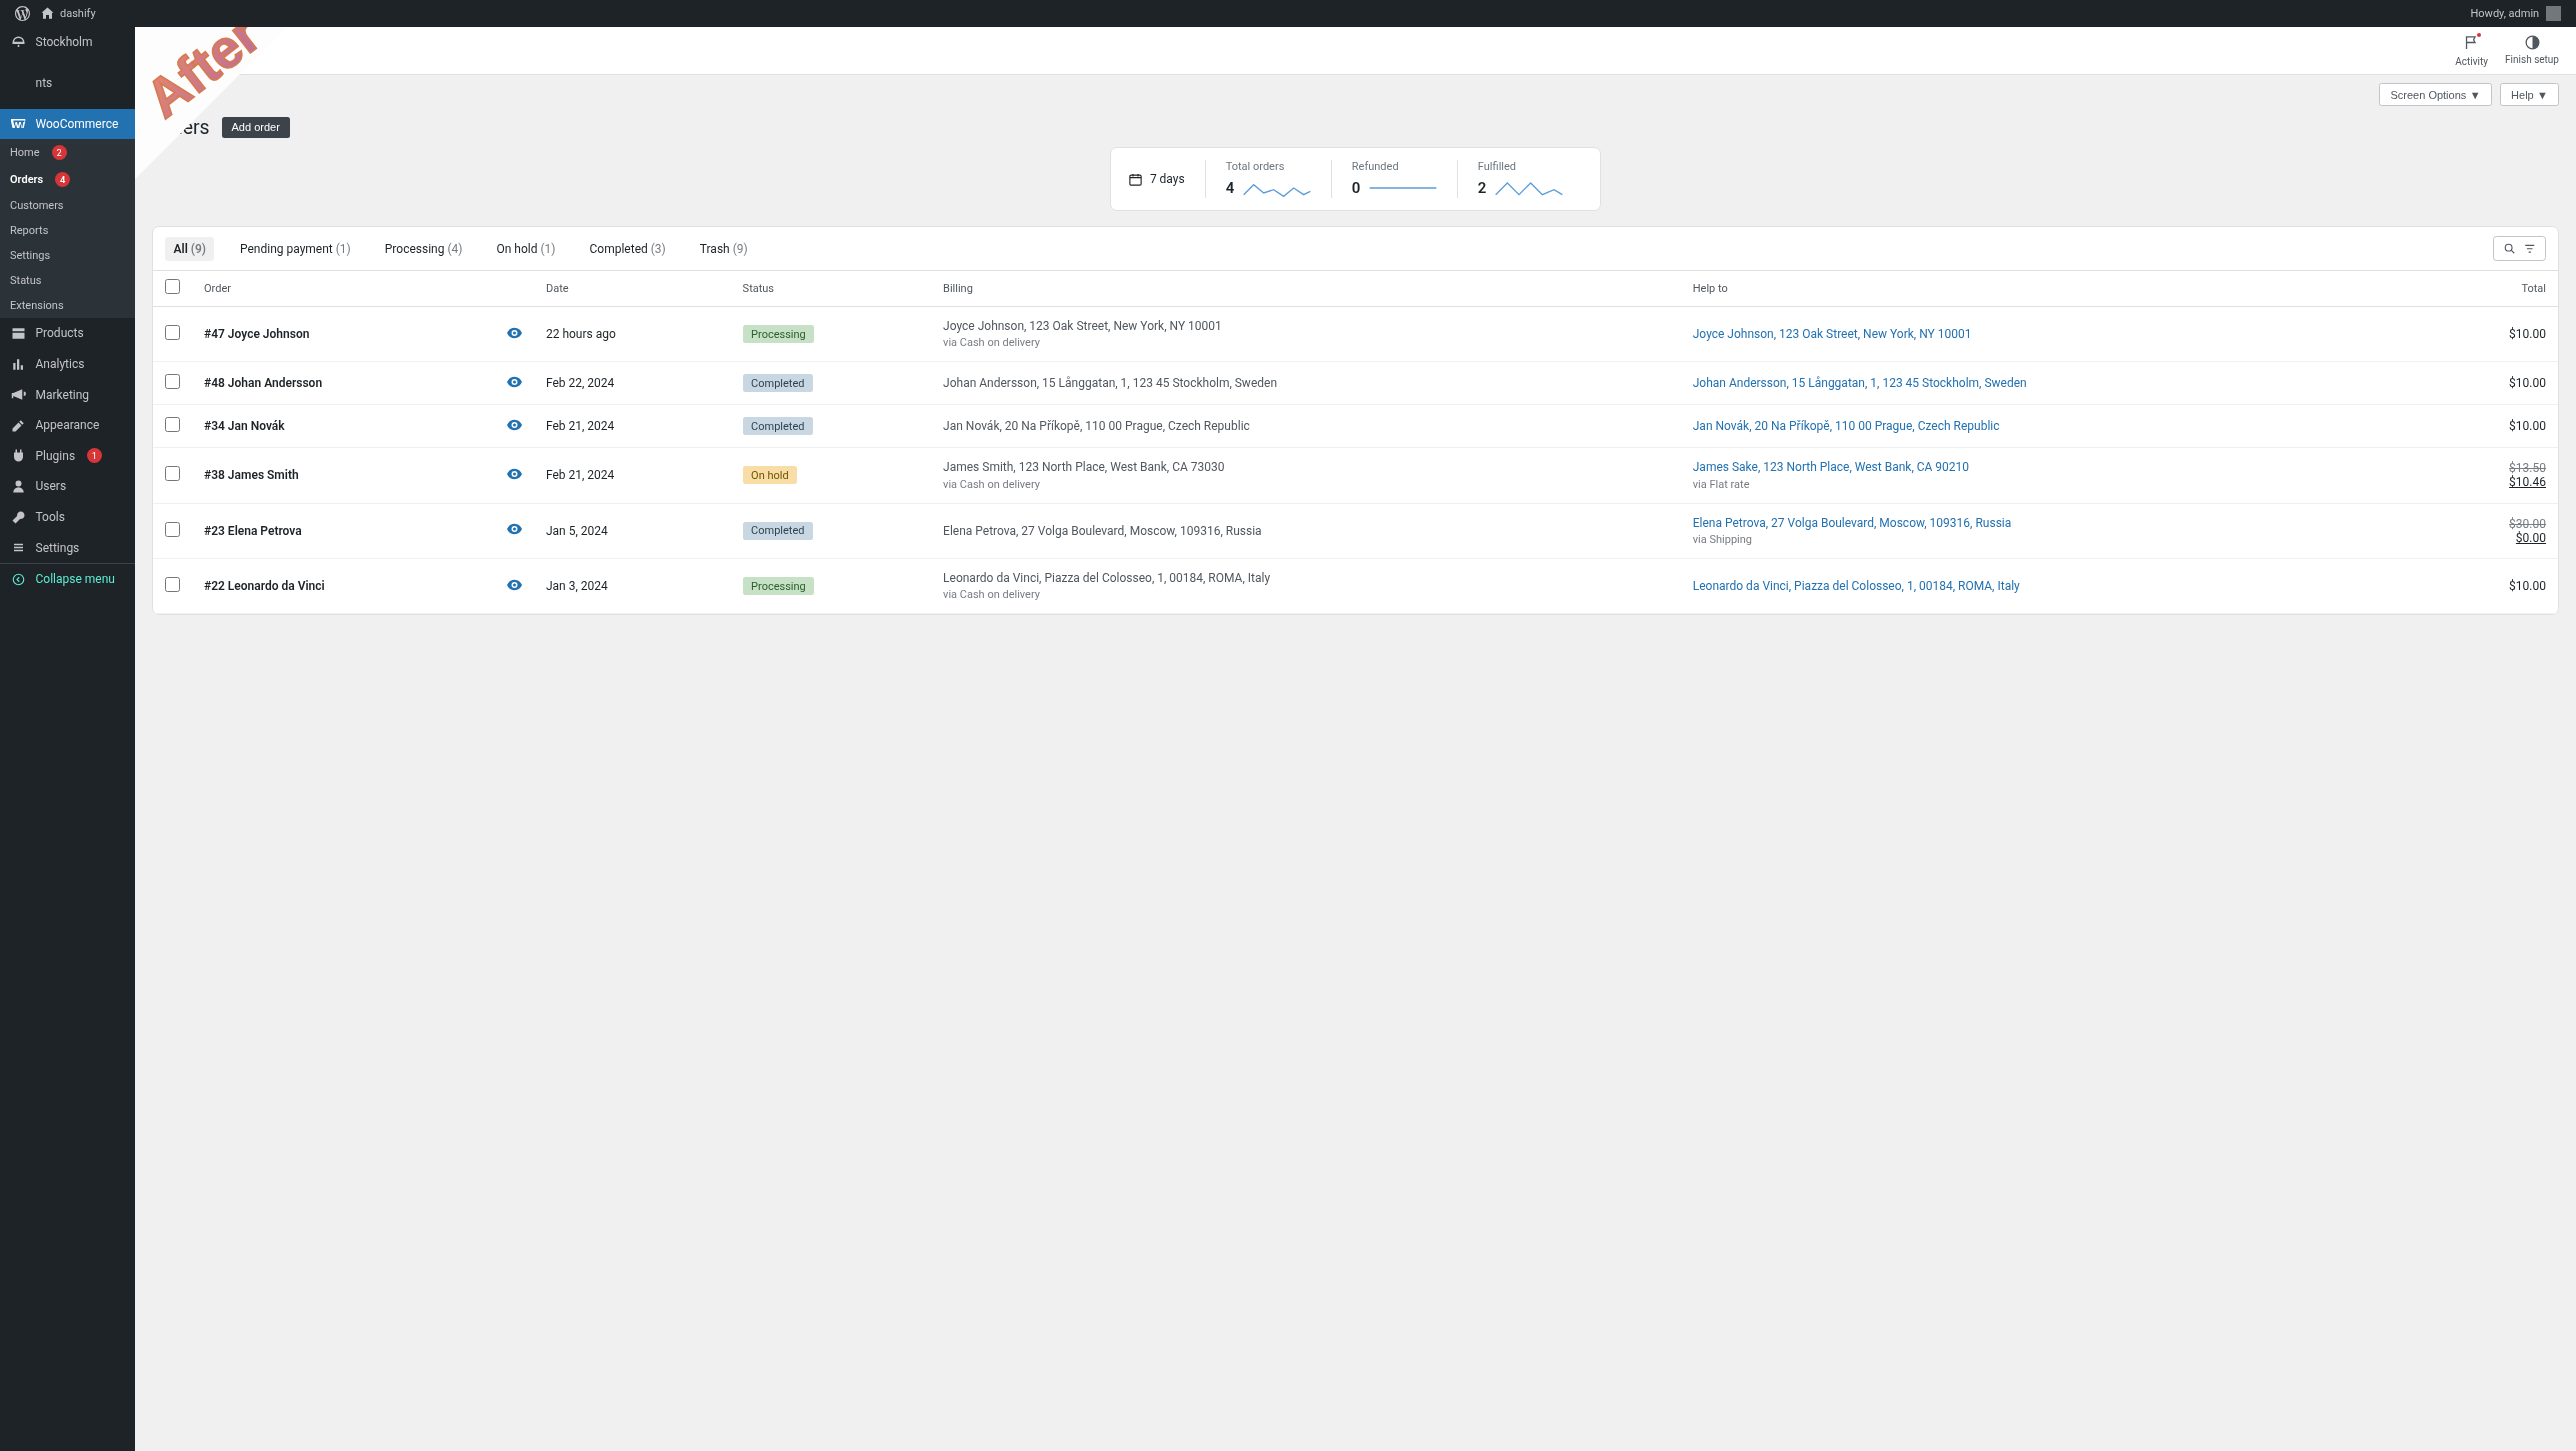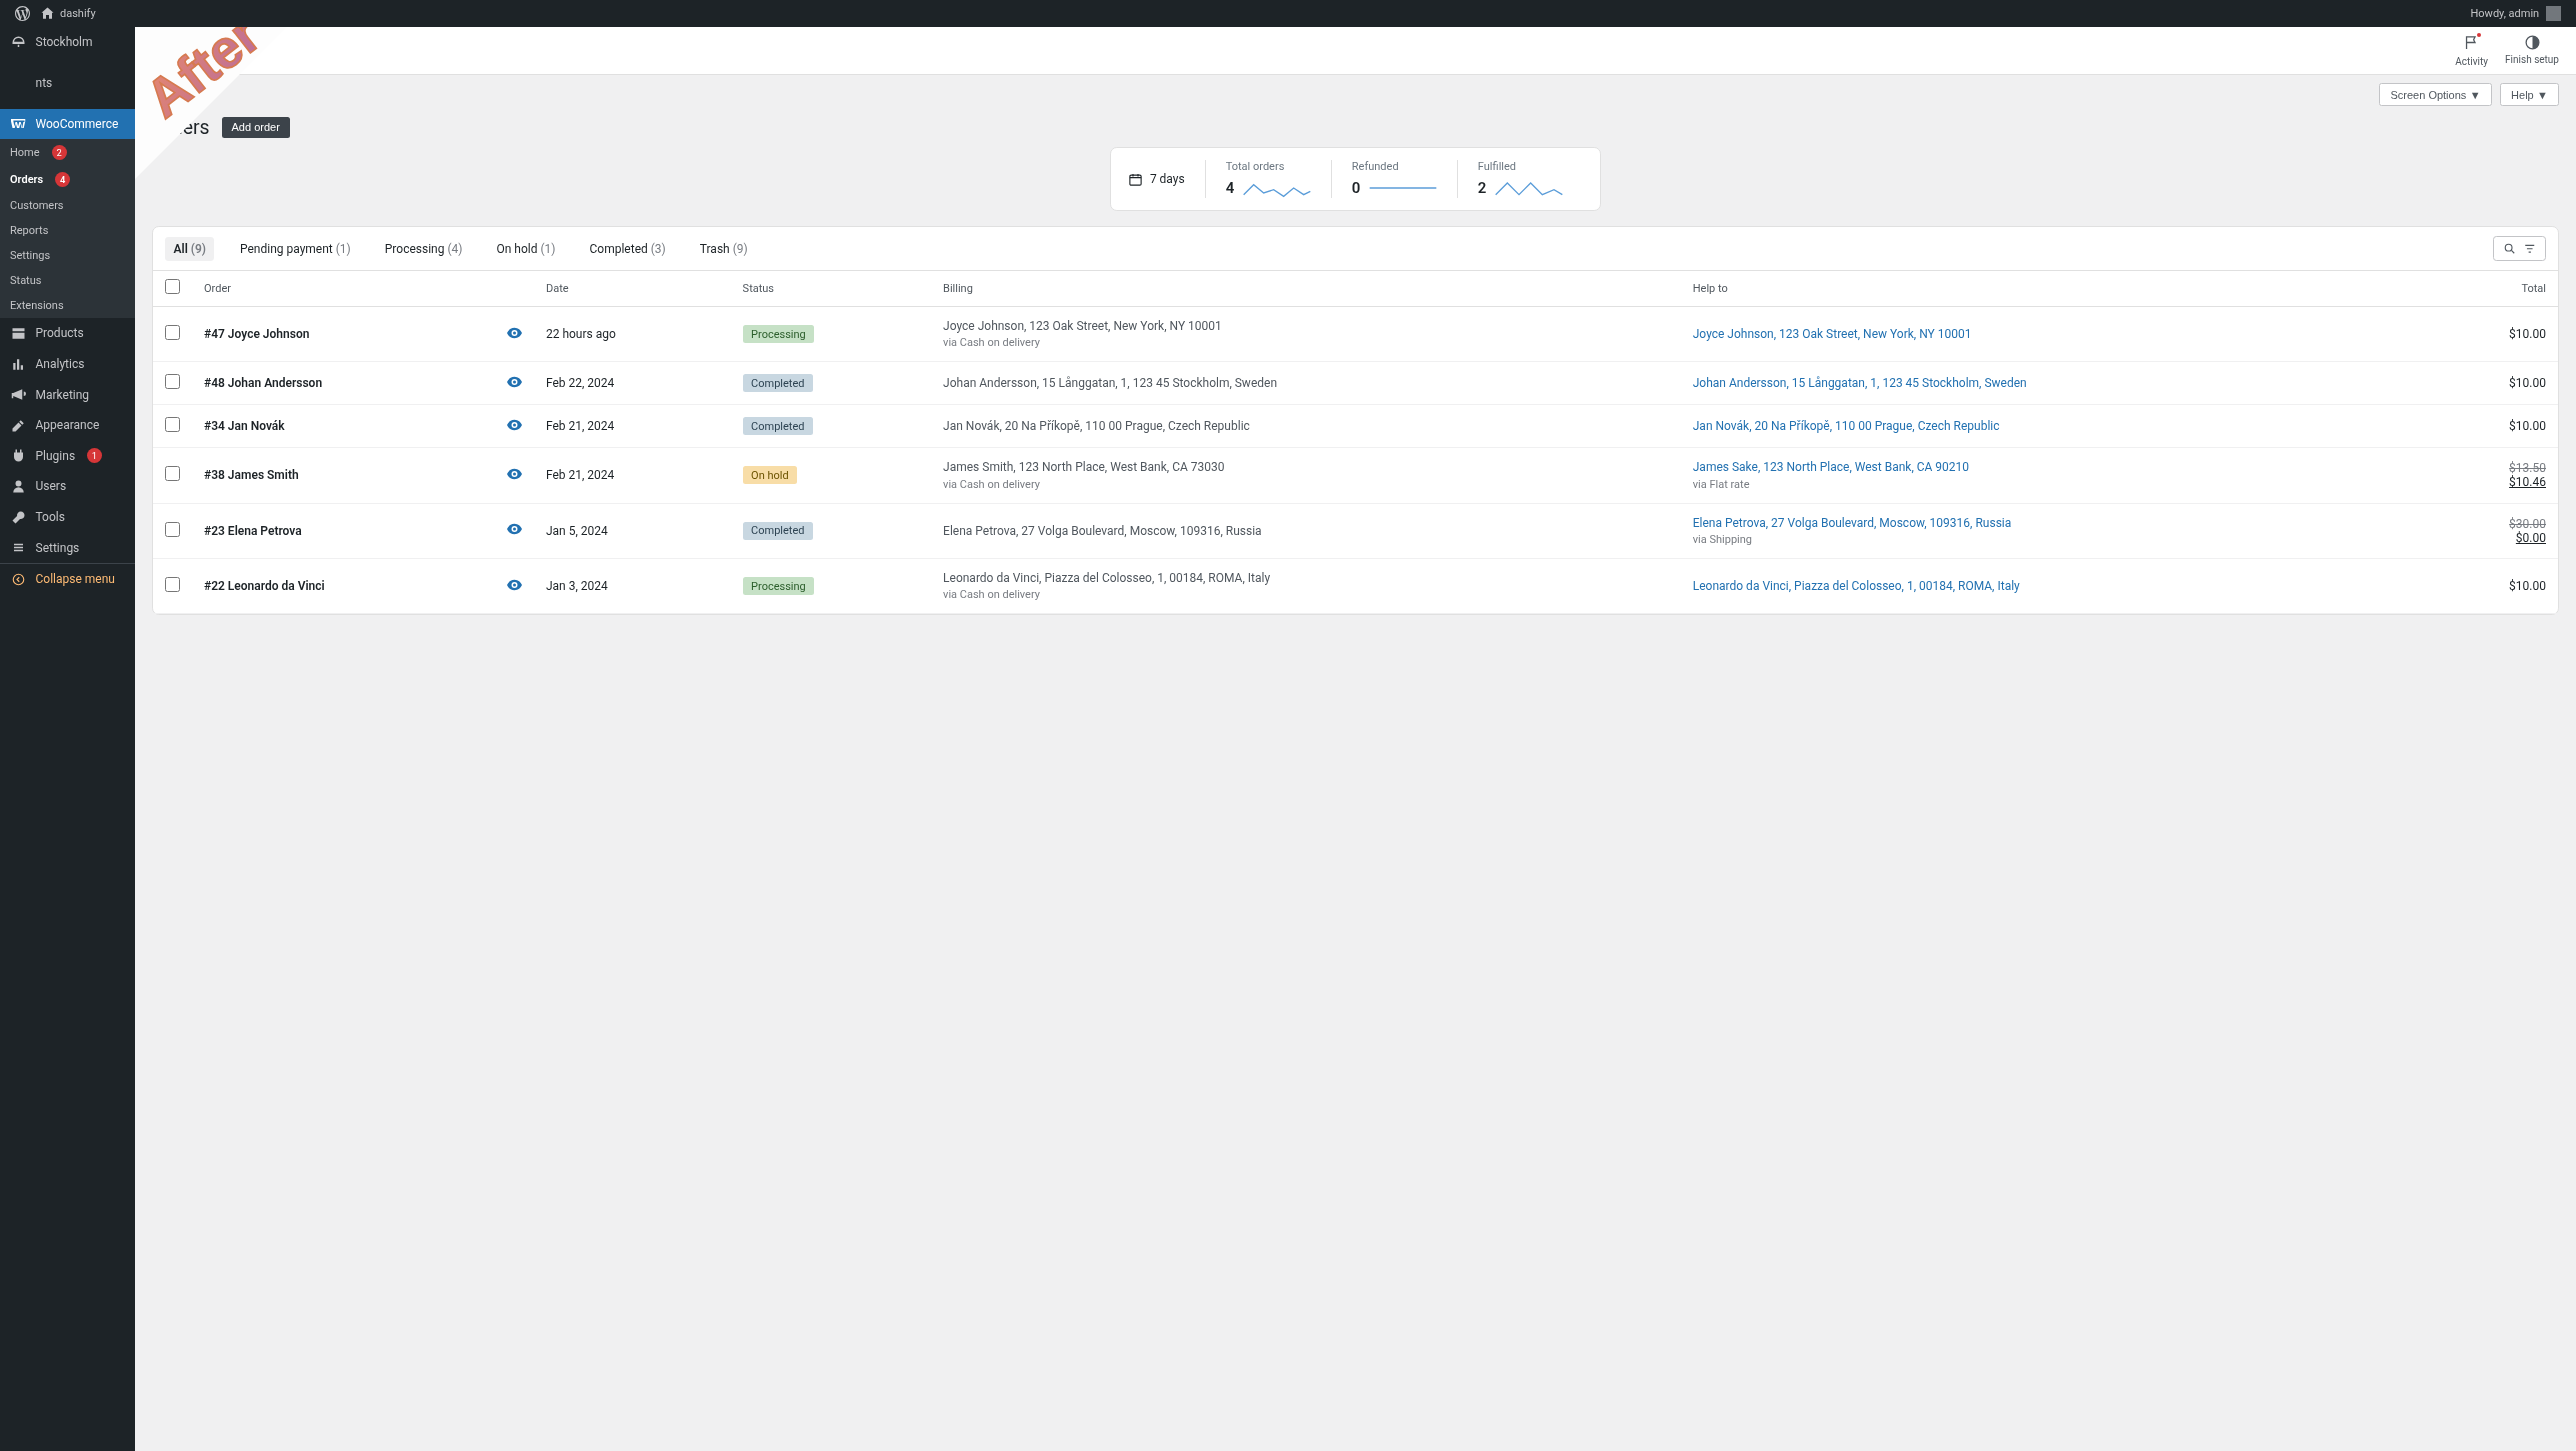--- a/index.html
+++ b/index.html
@@ -14,21 +14,21 @@
 .sidebar { width: 135px; background: #1d2327; color: #c3c4c7; flex-shrink: 0; overflow-y: auto; }
 .sidebar-item { display: flex; align-items: center; gap: 8.5px; padding: 6.8px 10px; cursor: pointer; font-size: 12px; color: #c3c4c7; position: relative; }
 .sidebar-item.active { background: #2271b1; color: #fff; }
 .sidebar-item.active::after { content: ""; position: absolute; right: -6.8px; top: 50%; transform: translateY(-50%); border: 6.8px solid transparent; border-right-color: #f0f0f1; }
 .sidebar-item .icon { width: 17px; height: 17px; display: flex; align-items: center; justify-content: center; flex-shrink: 0; }
 .sidebar-item svg { width: 15px; height: 15px; fill: currentColor; }
 .sidebar-sub { background: #2c3338; }
 .sidebar-sub .sidebar-item { padding: 6px 10px; font-size: 11px; }
 .sidebar-sub .sidebar-item.current { color: #fff; font-weight: 600; }
 .badge-count { background: #d63638; color: #fff; border-radius: 7.6px; min-width: 15px; height: 15px; font-size: 9.3px; display: inline-flex; align-items: center; justify-content: center; padding: 0 4.2px; margin-left: 3.4px; }
-.collapse-item { border-top: 0.8px solid #3c434a; color: #fdba74; }
+.collapse-item { border-top: 0.8px solid #3c434a; color: #5eead4; }
 .content { flex: 1; overflow-y: auto; background: #f0f0f1; position: relative; }
 .overlay-ribbon { position: absolute; top: -17px; left: -51px; z-index: 50; pointer-events: none; }
 .actionbar { display: flex; justify-content: flex-end; gap: 17px; padding: 6.8px 17px; background: #fff; border-bottom: 0.8px solid #e0e0e0; }
 .actionbar-item { display: flex; flex-direction: column; align-items: center; gap: 3.4px; cursor: pointer; color: #50575e; font-size: 10px; }
 .actionbar-item svg { width: 17px; height: 17px; stroke: #50575e; fill: none; stroke-width: 1.8; }
 .flag-dot { position: relative; }
 .flag-dot::after { content: ""; position: absolute; width: 4.2px; height: 4.2px; background: #d63638; border-radius: 50%; top: -0.8px; right: -0.8px; }
 .option-row { display: flex; justify-content: flex-end; gap: 8.5px; padding: 8.5px 17px 0; }
 .option-btn { background: #fff; border: 0.8px solid #c3c4c7; border-radius: 2.5px; padding: 4.2px 10px; font-size: 11px; cursor: pointer; display: flex; align-items: center; gap: 3.4px; color: #50575e; }
 .page-head { display: flex; align-items: center; gap: 12px; padding: 10px 17px 8.5px; }

